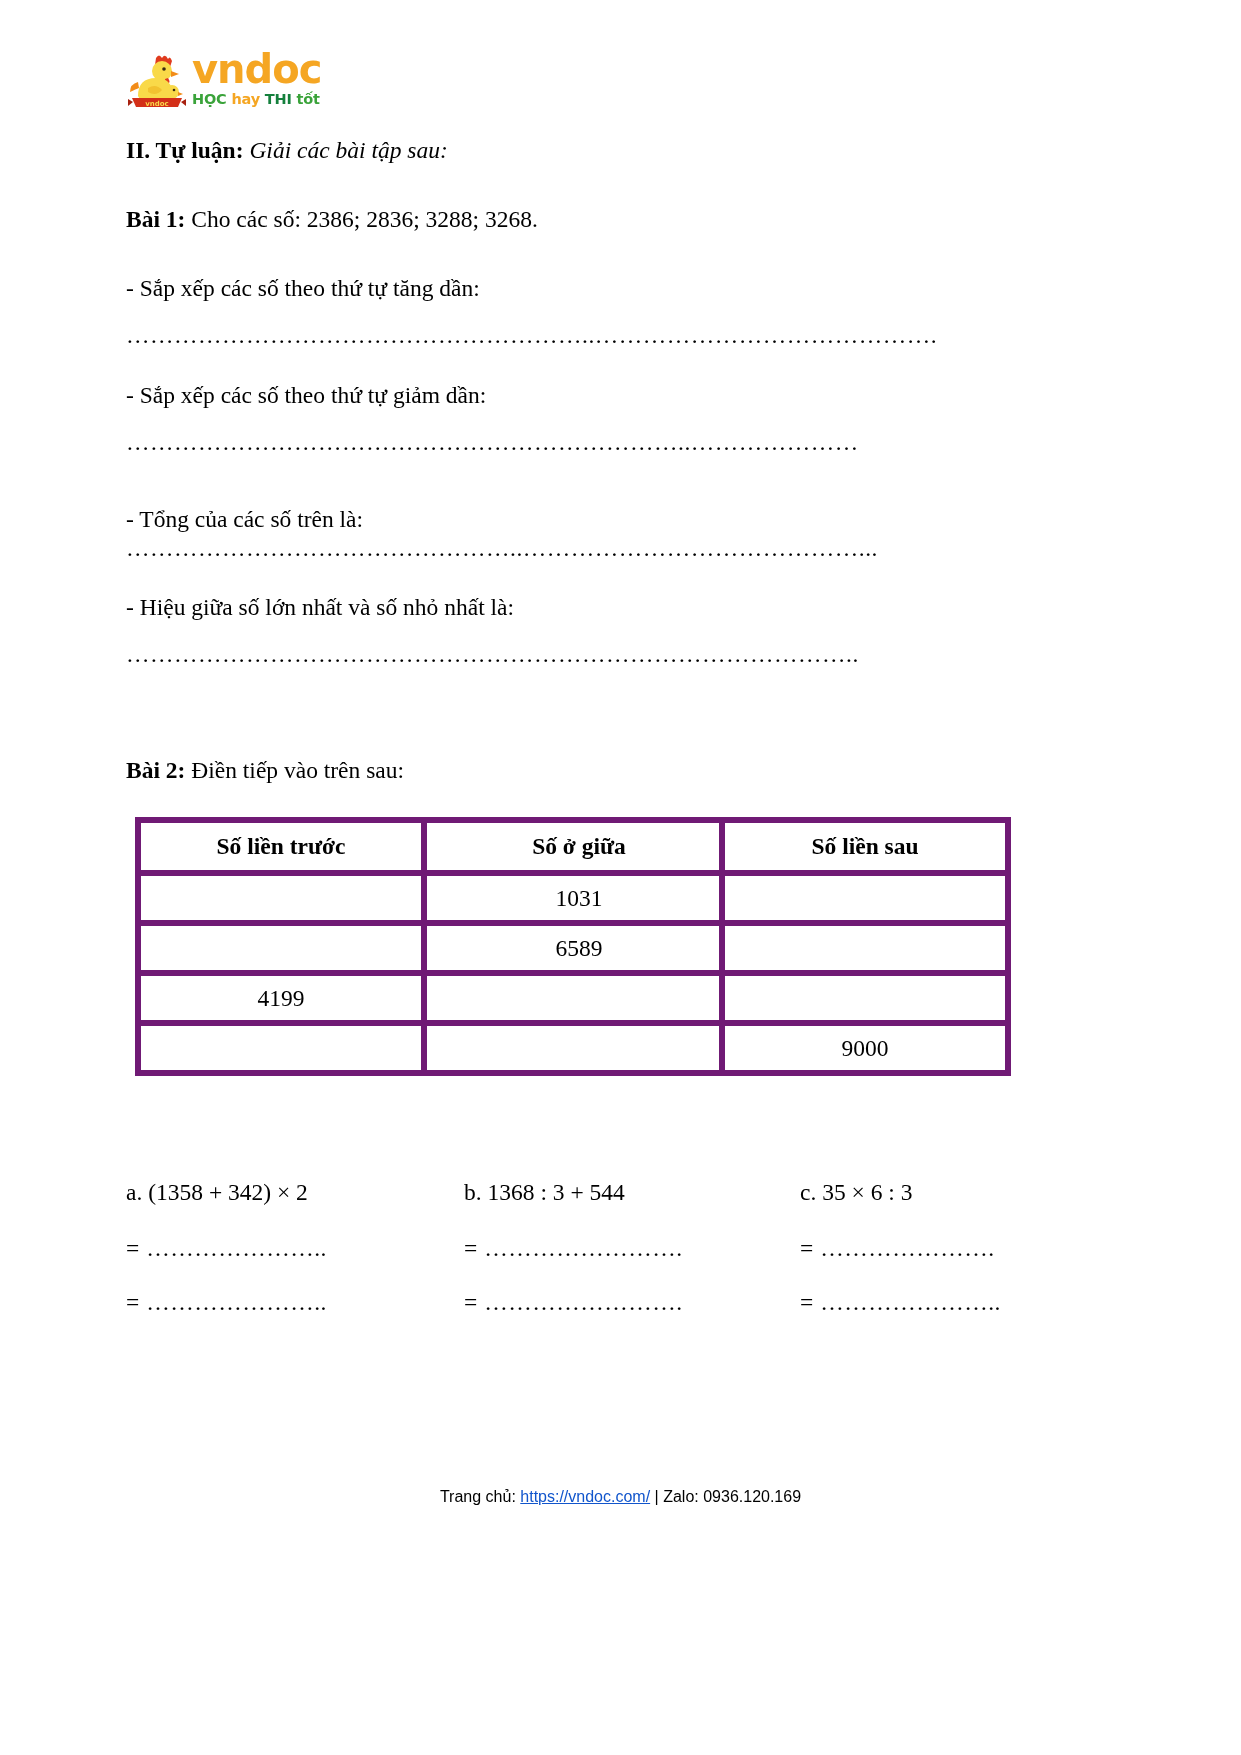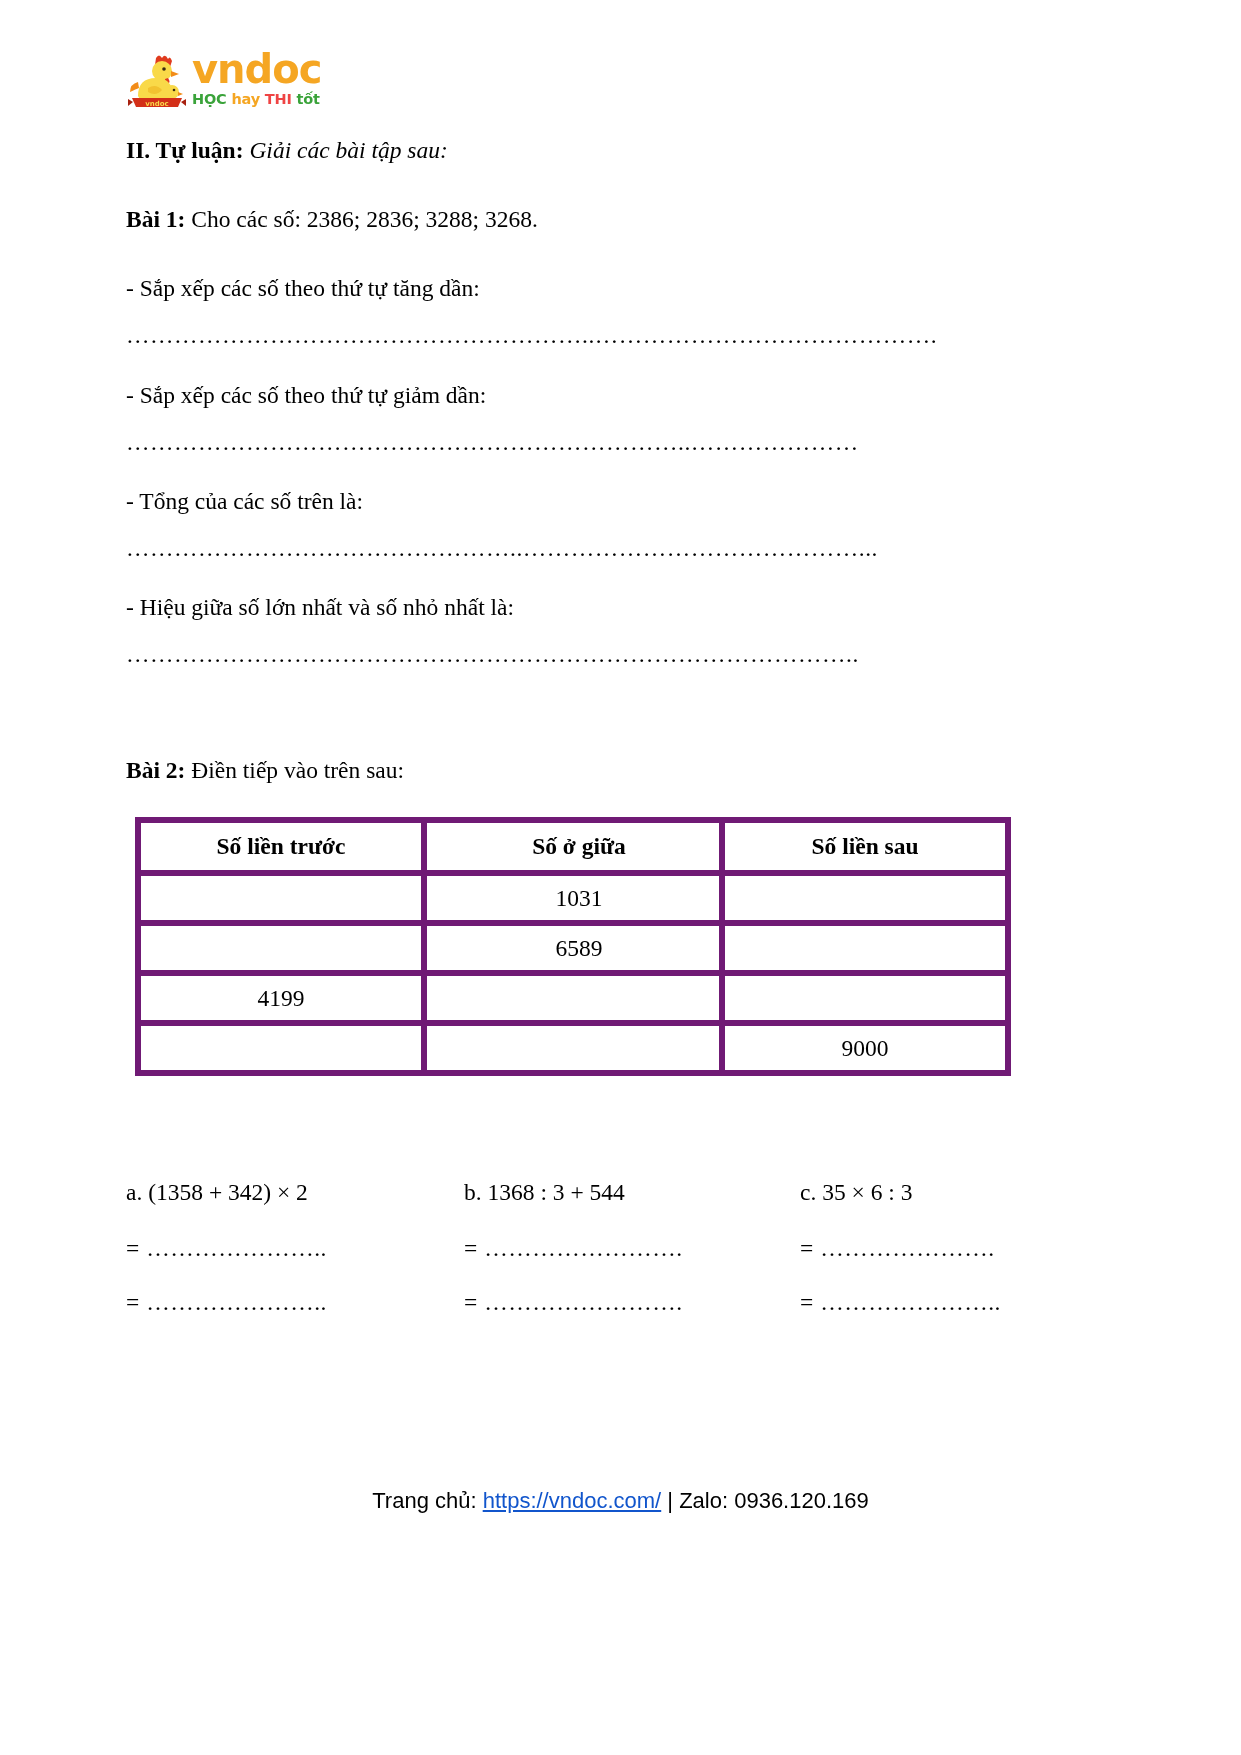--- a/index.html
+++ b/index.html
@@ -57,21 +57,21 @@
     font-weight: bold;
     font-size: 14.5px;
     line-height: 16px;
     letter-spacing: -0.2px;
     display: block;
     margin-top: 1px;
     white-space: nowrap;
   }
   .tg-green { color: #3aa33a; }
   .tg-orange { color: #f5a623; }
-  .tg-red { color: #ef4444; }
+  .tg-red { color: #15803d; }
 
   
   .txt {
     position: absolute;
     font-size: 23.5px;
     line-height: 30px;
     white-space: nowrap;
   }
   .bold { font-weight: bold; }
   .ital { font-style: italic; }
@@ -112,21 +112,21 @@
   .tbl .c3 { width: 280px; }
 
   
   .footer {
     position: absolute;
     left: 0;
     top: 1488px;
     width: 1241px;
     text-align: center;
     font-family: "Liberation Sans", sans-serif;
-    font-size: 22px;
+    font-size: 16px;
     color: #000000;
   }
   .footer a {
     color: #1155cc;
     text-decoration: underline;
   }
 </style>
 </head>
 <body>
 
@@ -177,21 +177,21 @@
     <span class="bold">Bài 1:</span>
     <span>Cho các số: 2386; 2836; 3288; 3268.</span>
   </div>
 
   <div class="txt" style="left:126px; top:273px;">- Sắp xếp các số theo thứ tự tăng dần:</div>
   <div class="dots" style="left:126px; top:320px; width:840px;">…………………………………………………..…………………………………….</div>
 
   <div class="txt" style="left:126px; top:380px;">- Sắp xếp các số theo thứ tự giảm dần:</div>
   <div class="dots" style="left:126px; top:427px; width:840px;">……………………………………………………………..…………………</div>
 
-  <div class="txt" style="left:126px; top:486px;">- Tổng của các số trên là:</div>
+  <div class="txt" style="left:126px; top:504px;">- Tổng của các số trên là:</div>
   <div class="dots" style="left:126px; top:533px; width:840px;">…………………………………………..……………………………………...</div>
 
   <div class="txt" style="left:126px; top:592px;">- Hiệu giữa số lớn nhất và số nhỏ nhất là:</div>
   <div class="dots" style="left:126px; top:639px; width:840px;">………………………………………………………………………………..</div>
 
   <div class="txt" style="left:126px; top:755px;">
     <span class="bold">Bài 2:</span>
     <span>Điền tiếp vào trên sau:</span>
   </div>
 

